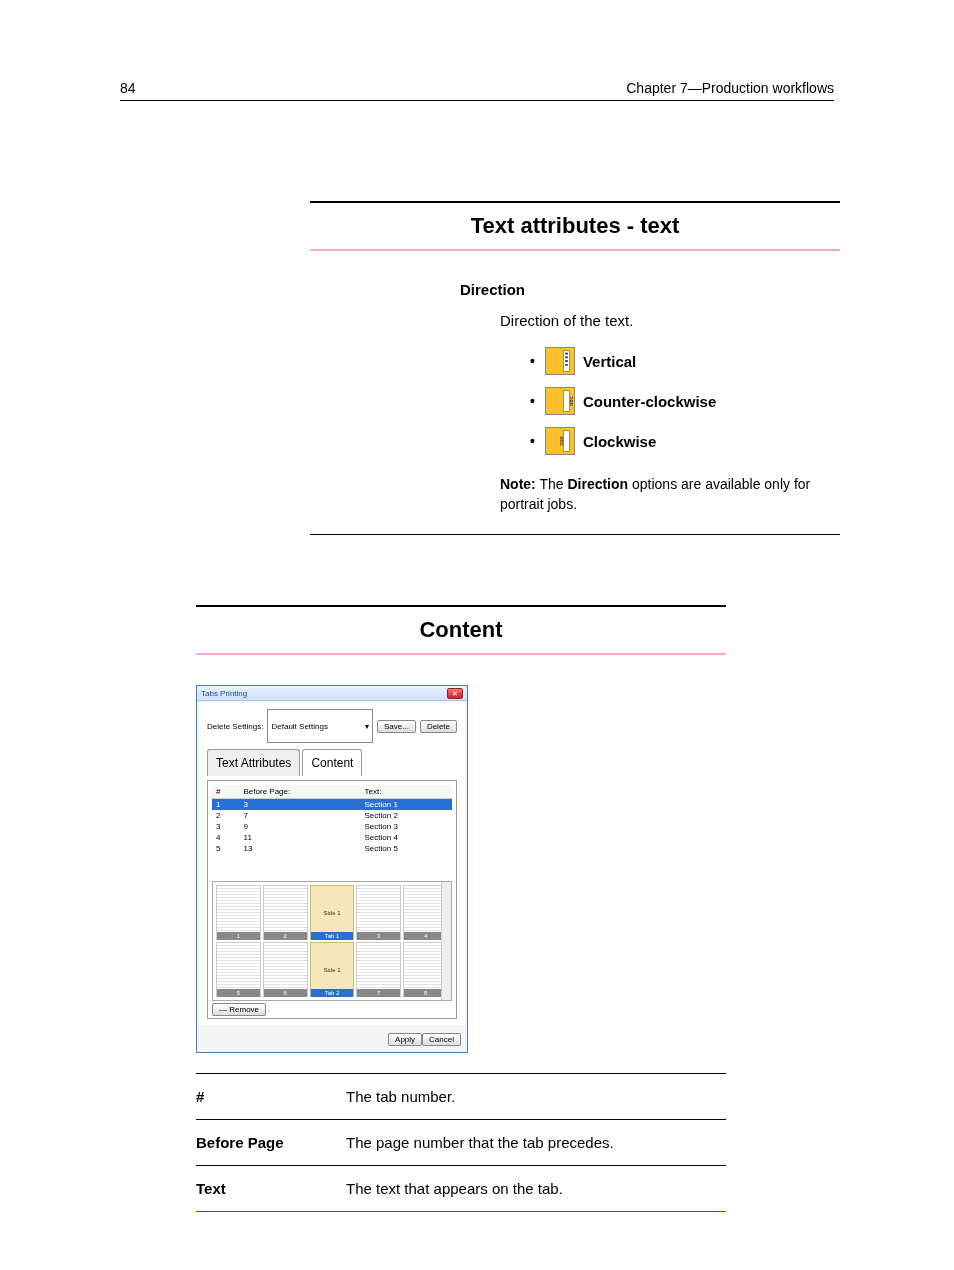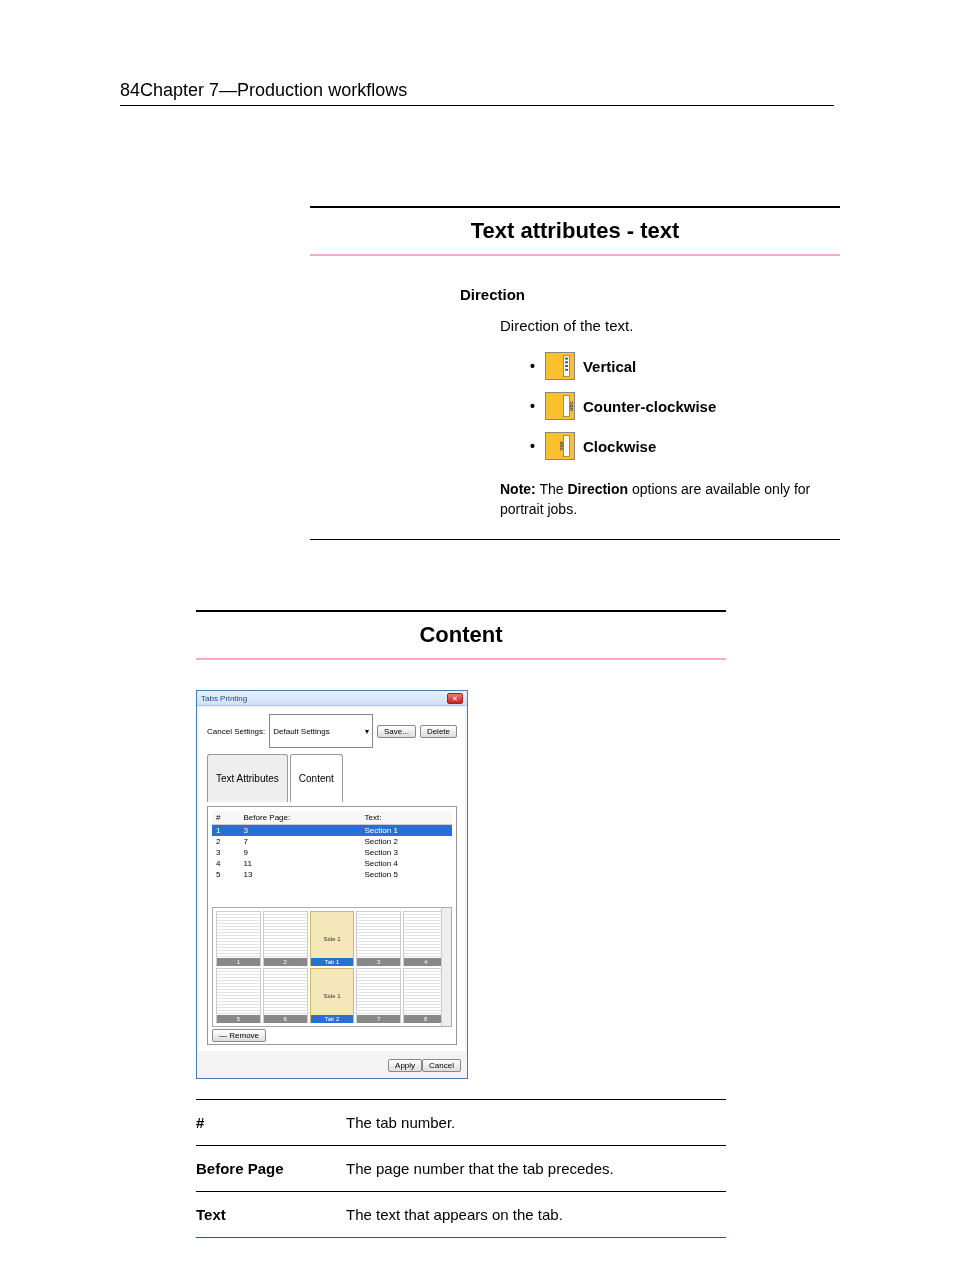--- a/index.html
+++ b/index.html
@@ -10,21 +10,22 @@
     height: 1270px;
     position: relative;
     color: #000;
   }
   .page {
     padding: 80px 120px 60px 120px;
     position: relative;
   }
   .header-row {
     display: flex;
-    font-size: 18px;
+    justify-content: space-between;
+    font-size: 14px;
     border-bottom: 1px solid #000;
     padding-bottom: 4px;
     margin-bottom: 100px;
   }
   .content-block {
     margin-left: 190px;
     width: 530px;
   }
   .section-title-bar {
     border-top: 2px solid #000;
@@ -115,21 +116,21 @@
     border: 1px solid #888; height: 13px; padding: 16px 3px;
     background: #fff; flex: 1; display: flex; align-items: center; justify-content: space-between;
   }
   .btn-sm {
     border: 1px solid #888; background: linear-gradient(#fff,#ddd);
     padding: 1px 6px; font-size: 8px; border-radius: 2px; cursor: pointer;
   }
   .tabs-row { display: flex; margin-bottom: 4px; }
   .tab-btn {
     border: 1px solid #999; border-bottom: none;
-    background: #eee; padding: 18px 8px; font-size: 10px;
+    background: #eee; padding: 6px 8px; font-size: 12px;
     border-radius: 3px 3px 0 0; margin-right: 2px;
   }
   .tab-btn.active { background: #fff; }
   .tab-pane { border: 1px solid #999; padding: 4px; background: #fff; }
   .tbl { width: 100%; border-collapse: collapse; font-size: 8px; }
   .tbl th { text-align: left; padding: 2px 4px; border-bottom: 1px solid #ccc; font-weight: normal; background:#f7f7f7;}
   .tbl td { padding: 1px 4px; }
   .tbl tr.sel td { background: #2a6fd6; color: #fff; }
   .tbl-wrap { height: 90px; overflow: hidden; margin-bottom: 6px; }
   .preview-area {
@@ -229,21 +230,21 @@
   <div class="content-section">
     <div class="section-title-bar">Content</div>
 
     <div class="dialog">
       <div class="dialog-titlebar">
         <span class="ttl">Tabs Printing</span>
         <span class="win-close">✕</span>
       </div>
       <div class="dialog-body">
         <div class="saved-row">
-          <span>Cancel Settings:</span>
+          <span>Delete Settings:</span>
           <span class="combo">
             <span>Default Settings</span>
             <span>▾</span>
           </span>
           <span class="btn-sm">Save...</span>
           <span class="btn-sm">Delete</span>
         </div>
         <div class="tabs-row">
           <span class="tab-btn">Text Attributes</span>
           <span class="tab-btn active">Content</span>

